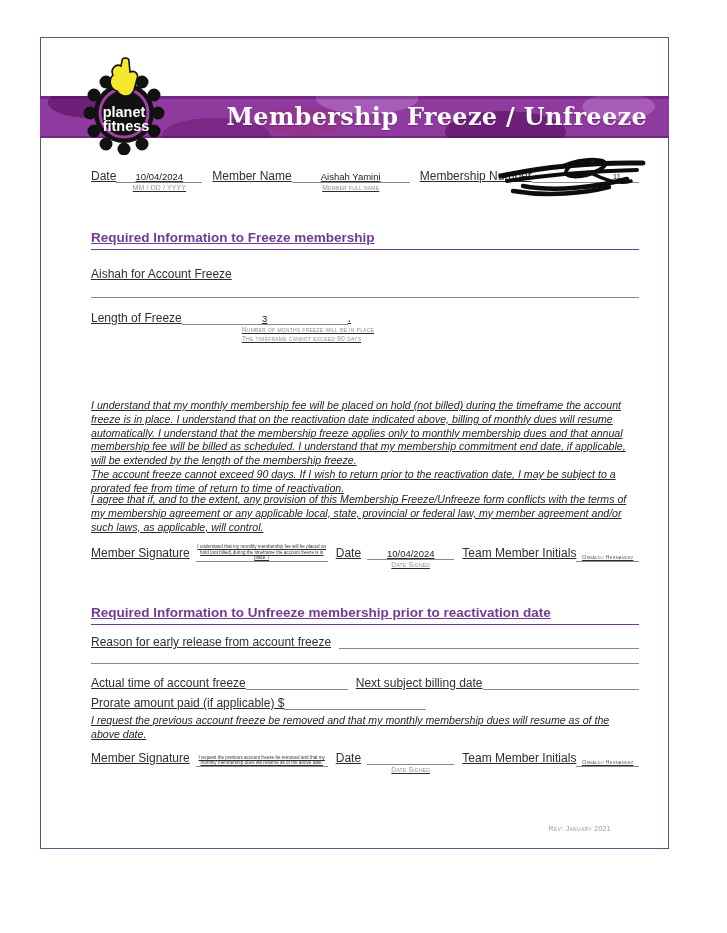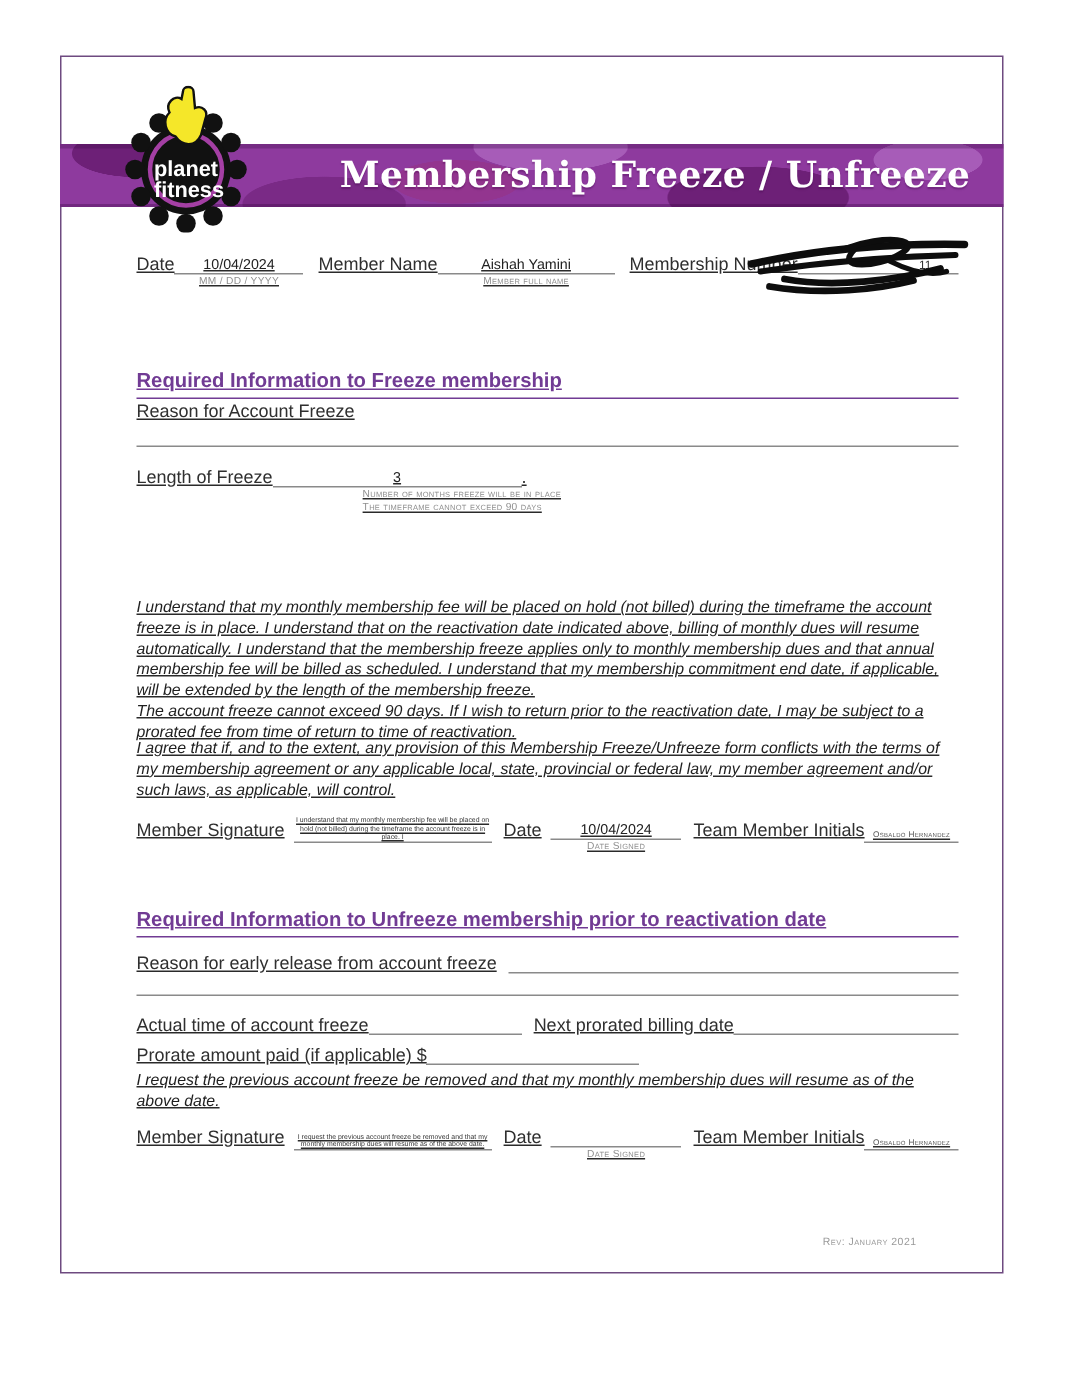--- a/index.html
+++ b/index.html
@@ -144,24 +144,24 @@
               <path d="M66,12 C92,2 122,5 102,16 C88,24 60,26 72,13" stroke-width="4"></path>
               <path d="M16,37 C52,43 88,39 112,33" stroke-width="4.5"></path>
               <path d="M96,20 C112,28 124,30 134,27" stroke-width="3.5"></path>
             </g>
           </svg>
         </span>
       </span>
     </div>
 
 
-    <div class="blk heading" style="top:208px">Required Information to Freeze membership</div>
+    <div class="blk heading" style="top:192px">Required Information to Freeze membership</div>
 
     <div class="blk fr" style="top:229px">
-      <span class="lbl">Reason for Account Freeze</span>
+      <span class="lbl">Aishah for Account Freeze</span>
     </div>
     <div class="blk fullline" style="top:258px"></div>
 
     <div class="blk" style="top:273px">
       <div class="fr">
         <span class="lbl">Length of Freeze</span>
         <span class="stack" style="width:166px">
           <span class="ul">
             <span class="val">3</span>
           </span>
@@ -203,21 +203,21 @@
 
     <div class="blk fr" style="top:597px">
       <span class="lbl">Reason for early release from account freeze</span>
       <span class="ul" style="flex:1;margin-left:8px"></span>
     </div>
     <div class="blk fullline" style="top:624px"></div>
 
     <div class="blk fr" style="top:638px">
       <span class="lbl">Actual time of account freeze</span>
       <span class="ul" style="width:102px"></span>
-      <span class="lbl" style="margin-left:8px">Next prorated billing date</span>
+      <span class="lbl" style="margin-left:8px">Next subject billing date</span>
       <span class="ul" style="flex:1"></span>
     </div>
 
     <div class="blk fr" style="top:658px">
       <span class="lbl">Prorate amount paid (if applicable) $</span>
       <span class="ul" style="width:142px"></span>
     </div>
 
     <div class="blk" style="top:676px">
       <p class="legal">I request the previous account freeze be removed and that my monthly membership dues will resume as of the above date.</p>

